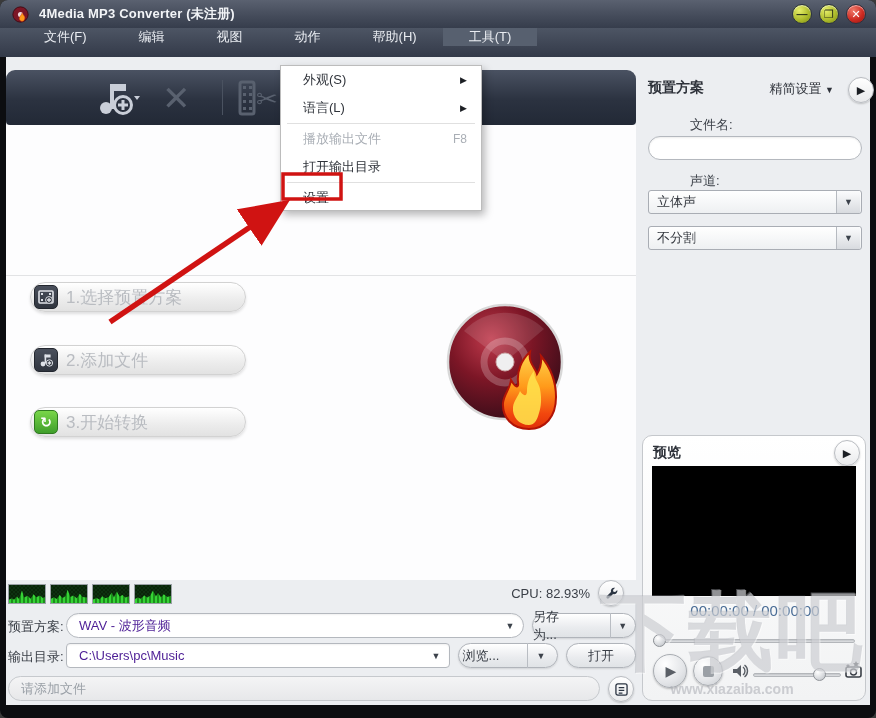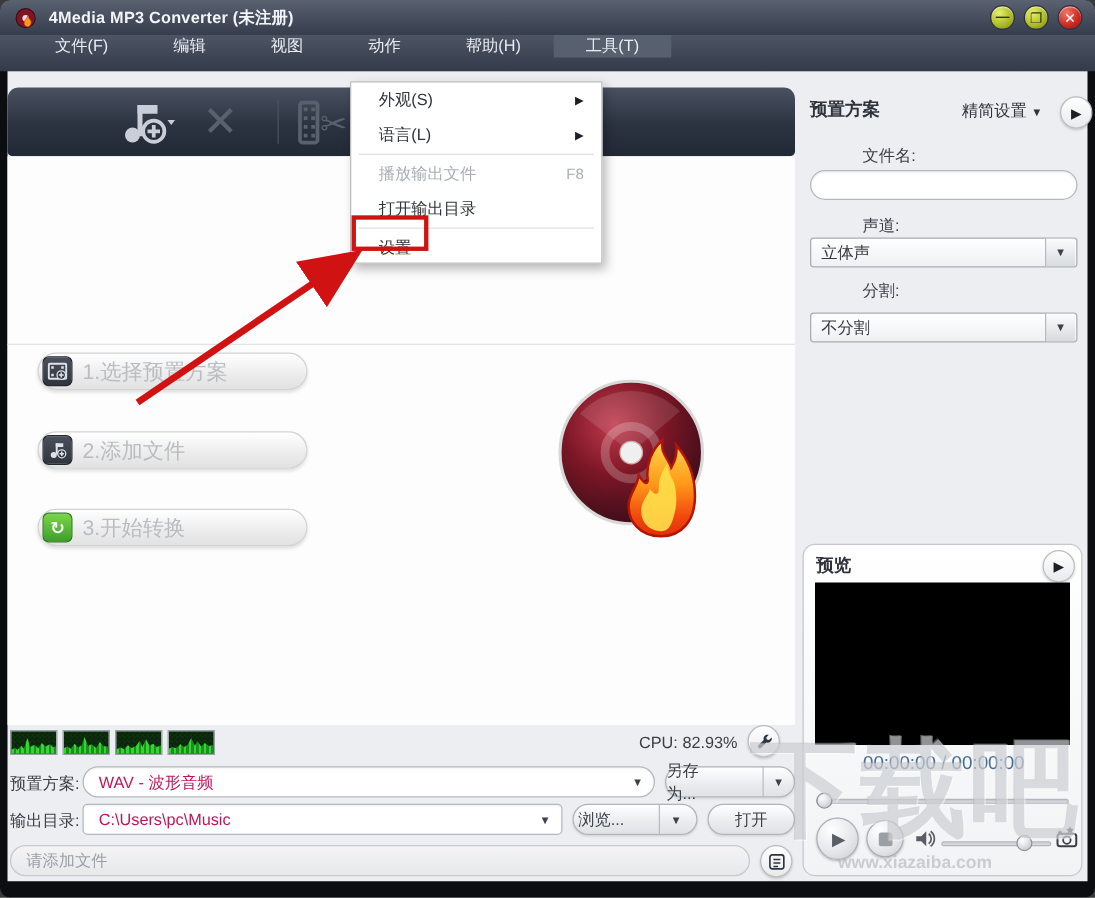--- a/index.html
+++ b/index.html
@@ -115,21 +115,21 @@
   .m2 .bars { clip-path:polygon(0% 80%,10% 72%,18% 80%,26% 62%,34% 74%,44% 66%,52% 42%,58% 70%,66% 36%,74% 64%,82% 56%,90% 70%,100% 62%,100% 100%,0% 100%); }
   .m3 .bars { clip-path:polygon(0% 78%,8% 70%,16% 76%,26% 58%,34% 70%,42% 60%,50% 30%,58% 64%,64% 44%,72% 68%,80% 52%,90% 66%,100% 60%,100% 100%,0% 100%); }
   .cpu-label { position:absolute; right:46px; top:4px; font-size:13px; color:#3a3f47; }
   .wrench-btn { position:absolute; right:12px; top:-2px; }
 
   .io-row { position:absolute; left:0; width:630px; height:26px; }
   .io-label { position:absolute; left:2px; top:5px; font-size:13px; color:#3a3f47; }
   .combo { position:absolute; top:0; height:25px; border-radius:13px; border:1px solid #b4b8be;
     background:#fff; display:flex; align-items:center; cursor:default;
     box-shadow:inset 0 1px 2px rgba(0,0,0,.06); }
-  .combo .val { flex:1; font-size:13px; color:#be185d; padding-left:12px; white-space:nowrap;
+  .combo .val { flex:1; font-size:13px; color:#4c1d95; padding-left:12px; white-space:nowrap;
     overflow:hidden; }
   .combo .caret { width:26px; text-align:center; font-size:9px; color:#3c424b; }
   .pill-btn { position:absolute; top:0; height:25px; border-radius:13px; border:1px solid #b0b4ba;
     background:linear-gradient(#ffffff,#e9ebee 60%,#e0e3e6); display:flex; align-items:center;
     justify-content:center; font-size:13px; color:#3a3f47; cursor:default;
     box-shadow:0 1px 2px rgba(0,0,0,.12);gap:20px; }
   .pill-split { border-left:1px solid #b9bdc3; height:25px; width:26px; display:flex;
     align-items:center; justify-content:center; font-size:9px; color:#3c424b; margin-left:8px; }
 
   .status-row { position:absolute; left:0; top:619px; width:630px; height:26px; }
@@ -295,21 +295,21 @@
         <span class="circle-btn rp-collapse">▶</span>
       </div>
       <span class="rp-label" style="top:46px;">文件名:</span>
       <input class="rp-input" style="top: 66px;" value="">
       <span class="rp-label" style="top:102px;">声道:</span>
       <div class="rp-select" style="top:120px;">
         <span class="val">立体声</span>
         <span class="dd-btn">▼</span>
       </div>
       <span class="rp-label" style="top:154px;">分割:</span>
-      <div class="rp-select" style="top:180px;">
+      <div class="rp-select" style="top:156px;">
         <span class="val">不分割</span>
         <span class="dd-btn">▼</span>
       </div>
 
       <div class="preview">
         <span class="pv-title">预览</span>
         <span class="circle-btn pv-collapse">▶</span>
         <div class="pv-video"></div>
         <div class="pv-time">00:00:00 / 00:00:00</div>
         <div class="pv-seek">

